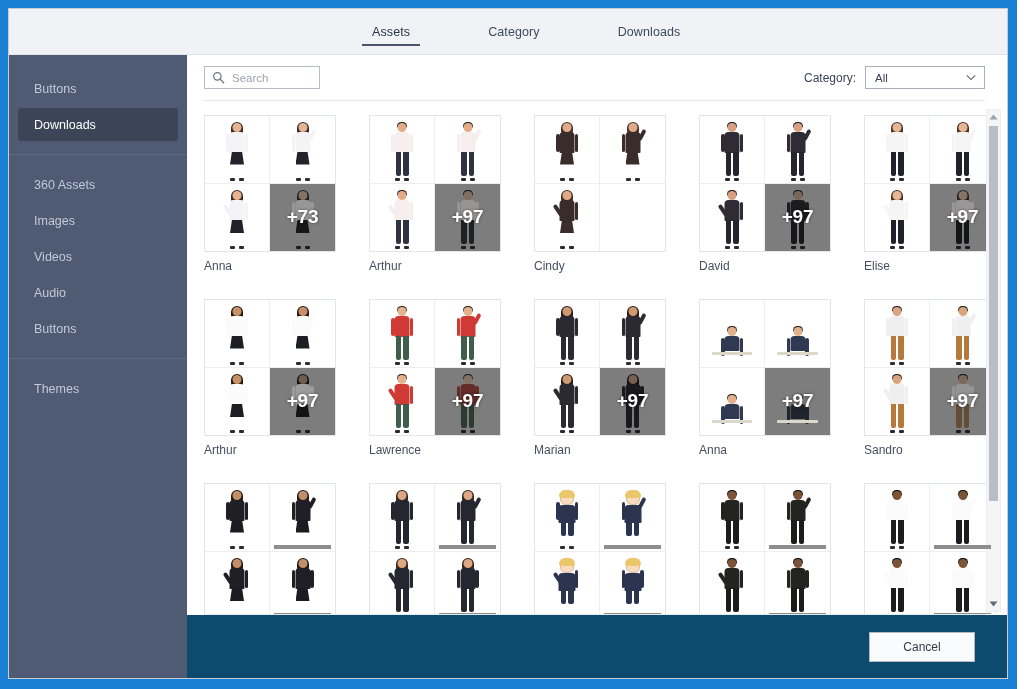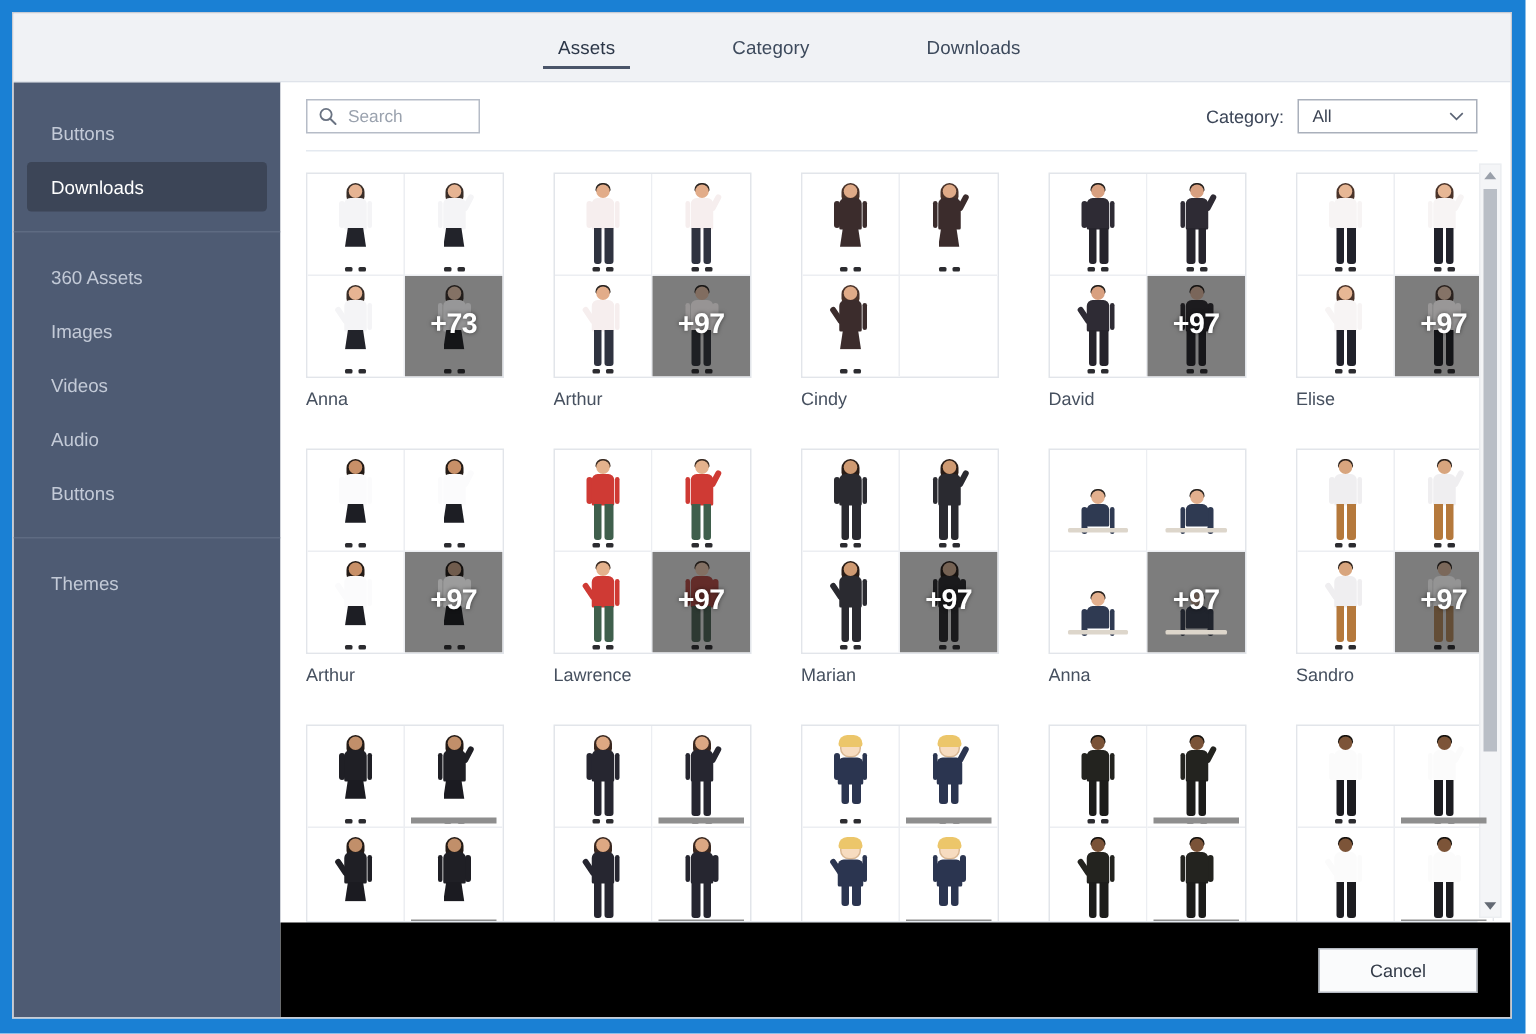--- a/index.html
+++ b/index.html
@@ -384,22 +384,22 @@
   .footer-hr {
     height: 1px;
     background: #e4e9f0;
     margin: 0 22px 0 17px;
     flex: 0 0 1px;
   }
   .footer {
     height: 63px;
     flex: 0 0 63px;
     display: flex; align-items: center; justify-content: flex-end;
-    padding-right: 22px;
-    background: #000000;
+    padding-right: 32px;
+    background: #0c4a6e;
   }
   .btn-cancel {
     width: 106px; height: 30px;
     border: 1px solid #b4b9c2;
     background: #fafbfc;
     font-family: "Liberation Sans", sans-serif;
     font-size: 12px;
     color: #333b48;
     cursor: pointer;
   }

